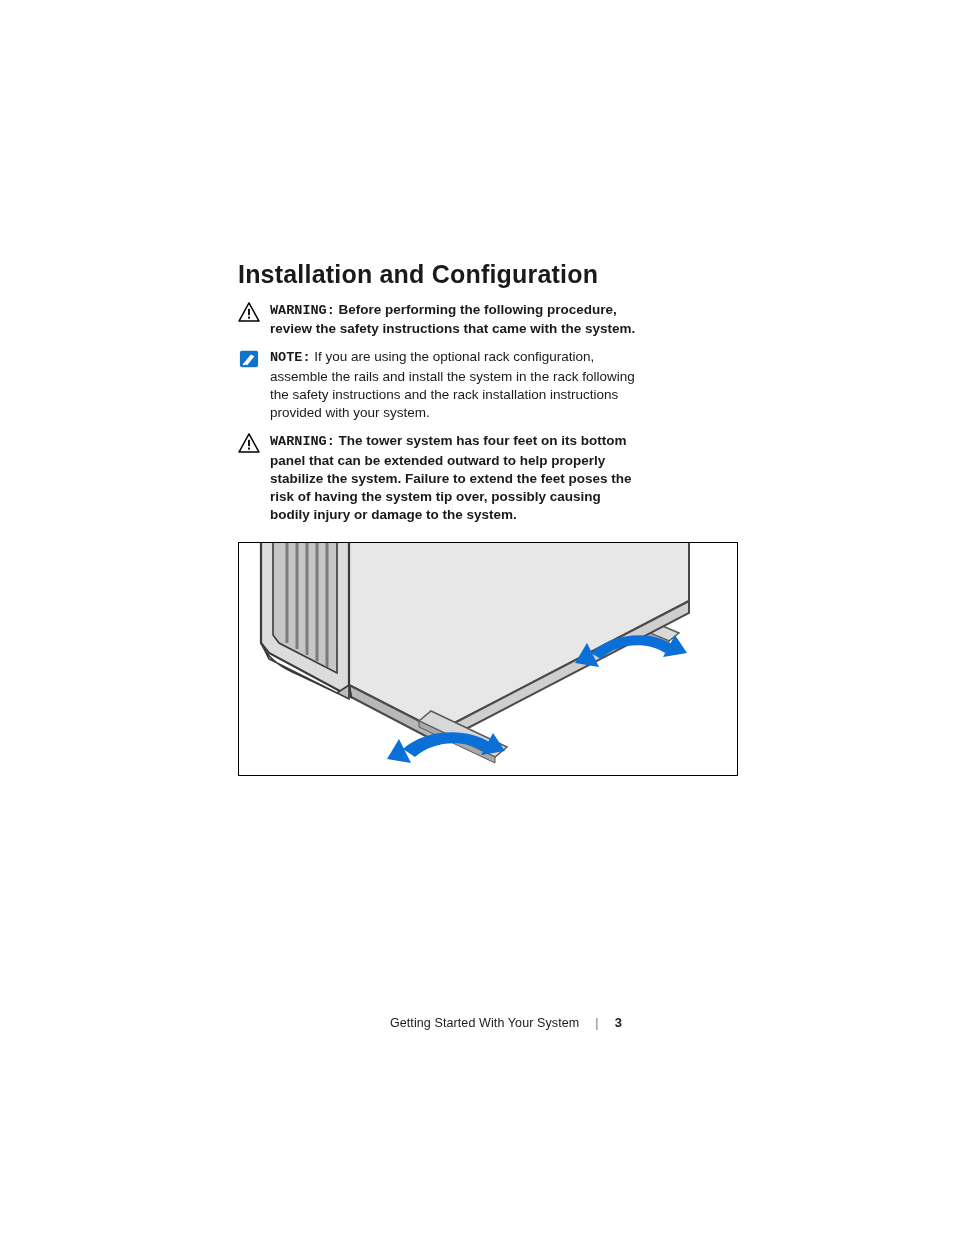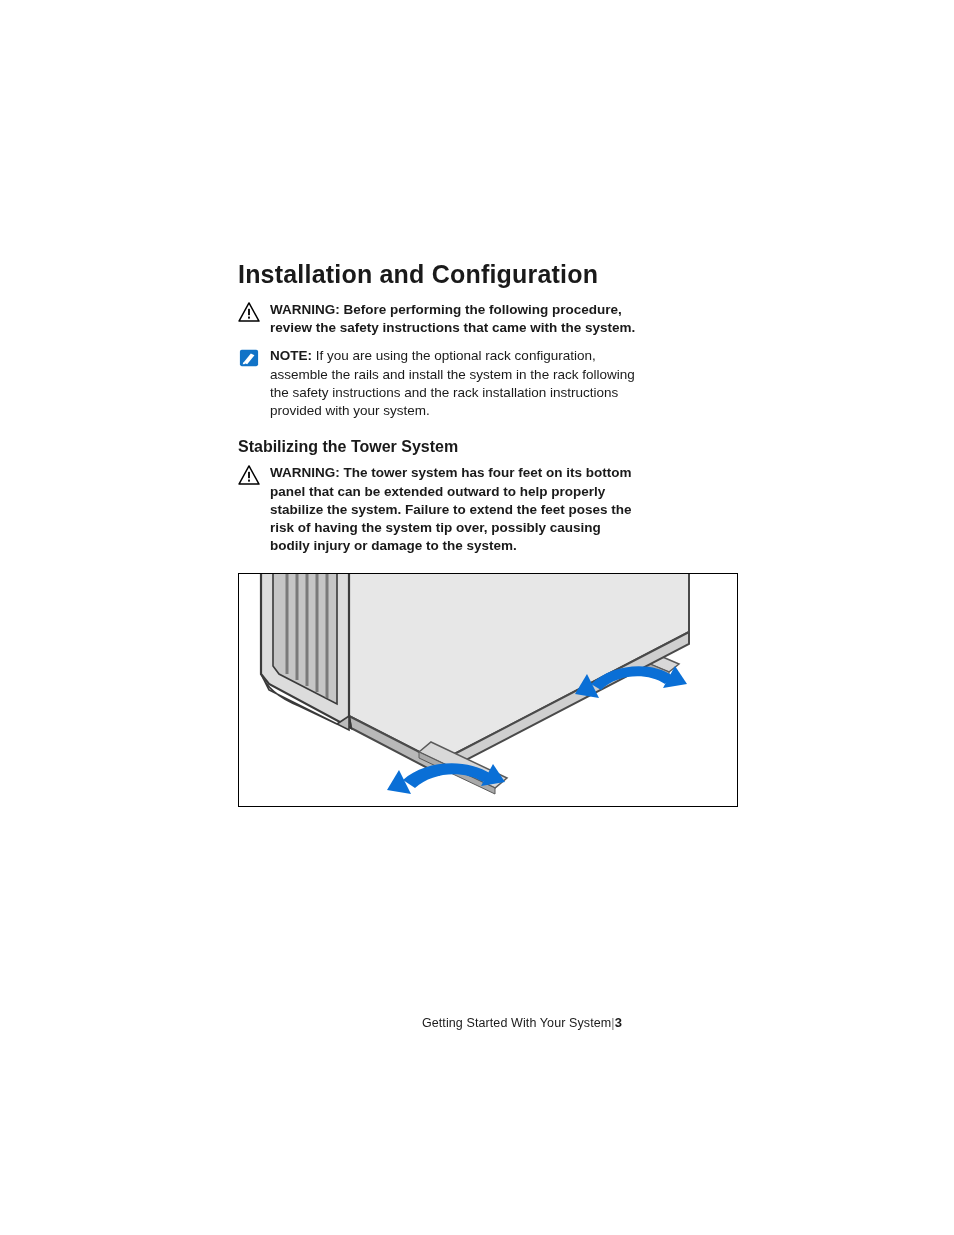--- a/index.html
+++ b/index.html
@@ -43,39 +43,41 @@
     height: 20px;
     margin-top: 1px;
   }
   .admonition .text {
     flex: 1 1 auto;
     font-size: 13.5px;
     line-height: 1.35;
   }
   .admonition .text .label {
     font-weight: 700;
+    font-family: Liberation Mono, monospace;
   }
   .warning-bold .text { font-weight: 700; }
   .figure-box {
     border: 1px solid #000;
     width: 498px;
     height: 232px;
     margin: 18px 0 0 0;
     position: relative;
     overflow: hidden;
     background: #fff;
   }
   .footer {
     position: absolute;
     bottom: 205px;
     right: 225px;
     font-size: 12.5px;
     letter-spacing: 0.1px;
     display: flex;
     align-items: center;
+    gap: 16px;
   }
   .footer .divider {
     color: #777;
   }
   .footer .pagenum {
     font-weight: 700;
     font-size: 13px;
   }
 </style>
 </head>
@@ -104,21 +106,20 @@
         <rect x="2" y="2" width="20" height="18" rx="2" fill="#1173c7"></rect>
         <path d="M6 16 L14 6 L18 8 L10 18 Z" fill="#fff"></path>
         <path d="M5 18 L6 15.5 L8.5 17.5 Z" fill="#fff"></path>
       </svg>
     </div>
     <div class="text">
       <span class="label">NOTE:</span><span> If you are using the optional rack configuration, assemble the rails and install the system in the rack following the safety instructions and the rack installation instructions provided with your system.</span>
     </div>
   </div>
 
-  <h2 class="sub-heading">Stabilizing the Tower System</h2>
 
   <div class="admonition warning-bold">
     <div class="icon-slot">
       <svg viewBox="0 0 24 22" width="22" height="20">
         <polygon points="12,1 23,21 1,21" fill="none" stroke="#000" stroke-width="1.6" stroke-linejoin="round"></polygon>
         <rect x="11" y="7.5" width="2" height="7" fill="#000"></rect>
         <rect x="11" y="16" width="2" height="2.3" fill="#000"></rect>
       </svg>
     </div>
     <div class="text">

